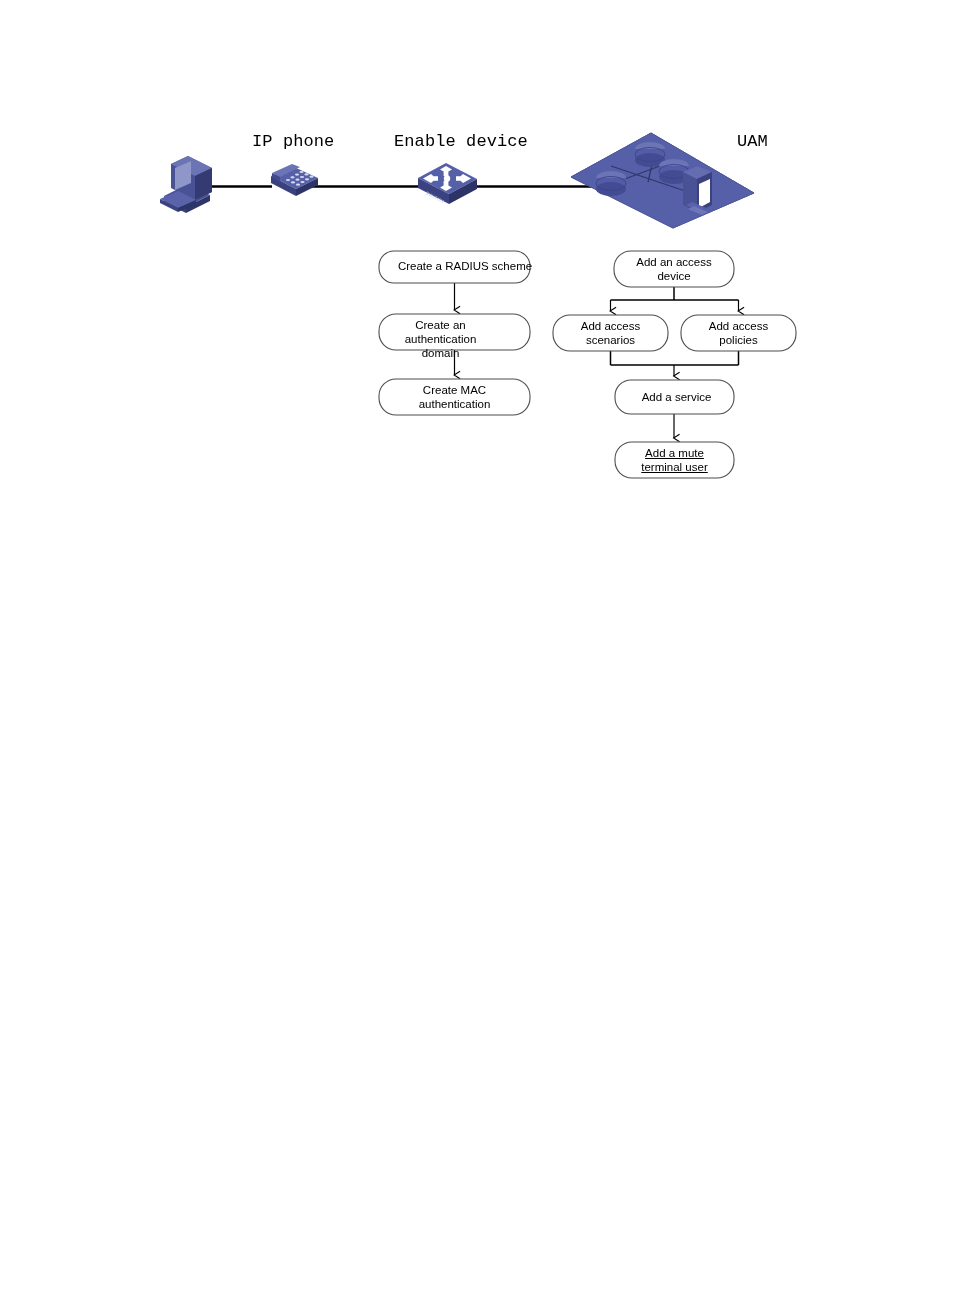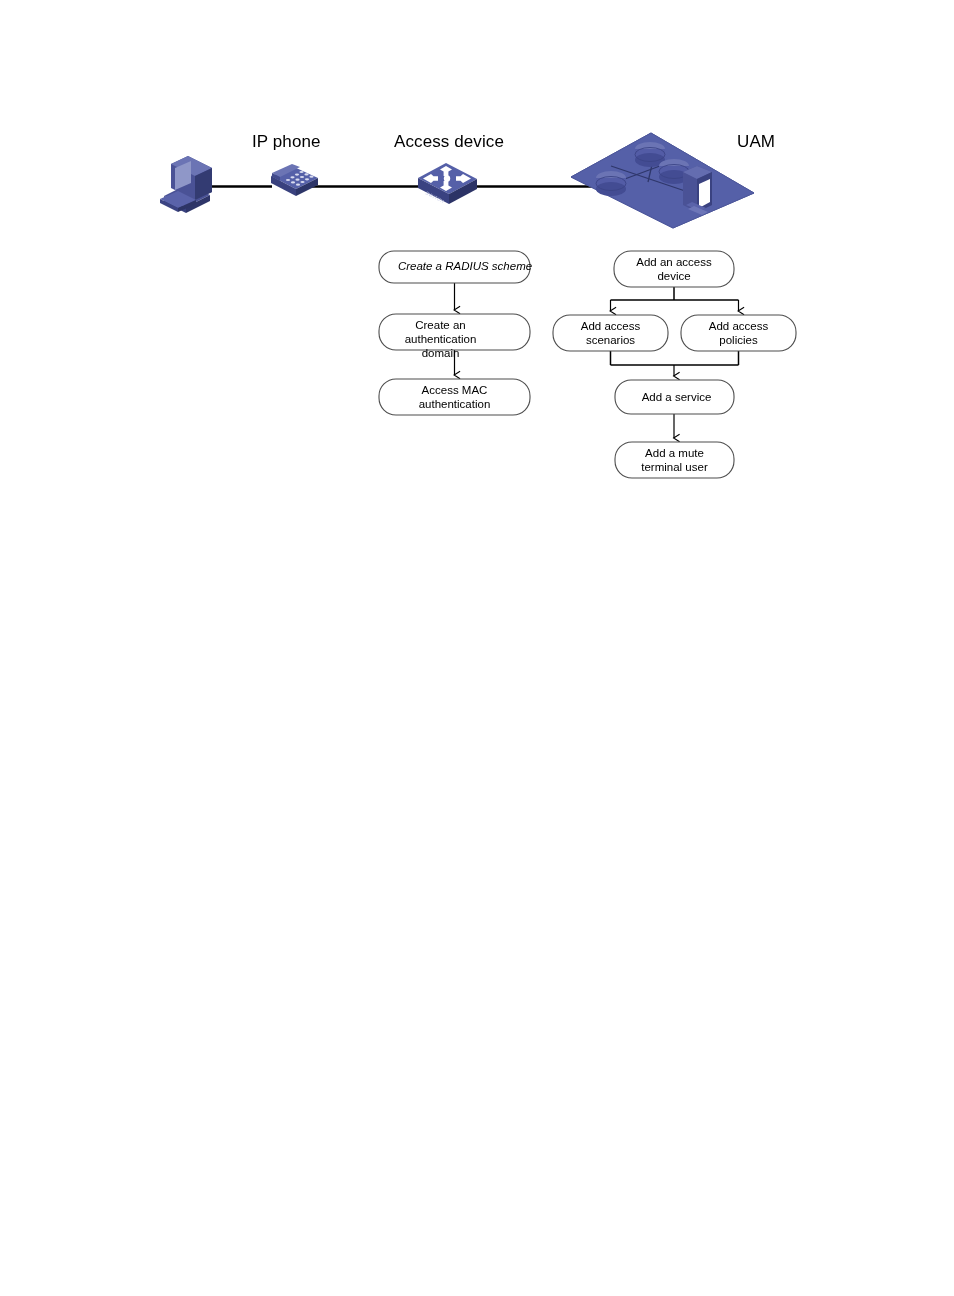--- a/index.html
+++ b/index.html
@@ -16,21 +16,21 @@
   }
   #diagram-root {
     position: absolute;
     left: 0;
     top: 0;
     width: 954px;
     height: 1296px;
   }
   .dev-label {
     position: absolute;
-    font-family: Liberation Sans, sans-serif;
+    font-family: Liberation Mono, monospace;
     font-size: 17px;
     color: #000000;
     white-space: nowrap;
     letter-spacing: 0.1px;
   }
   .flow-label {
     position: absolute;
     font-family: "Liberation Sans", sans-serif;
     font-size: 11.5px;
     color: #000000;
@@ -196,39 +196,39 @@
       <rect x="614" y="251" width="120" height="36" rx="17" ry="17"></rect>
       <rect x="553" y="315" width="115" height="36" rx="17" ry="17"></rect>
       <rect x="681" y="315" width="115" height="36" rx="17" ry="17"></rect>
       <rect x="615" y="380" width="119" height="34" rx="16" ry="16"></rect>
       <rect x="615" y="442" width="119" height="36" rx="17" ry="17"></rect>
     </g>
   </svg>
 
   <div class="dev-label" style="left:252px; top:132px;">IP phone</div>
 
-  <div class="dev-label" style="left:394px; top:132px;">Access device</div>
+  <div class="dev-label" style="left:394px; top:132px;">Enable device</div>
 
   <div class="dev-label" style="left:701px; top:132px;margin-left:36px;">UAM</div>
 
-  <div class="flow-label" style="left:379px; top:259px; width:172px;font-style:italic;">Create a RADIUS scheme</div>
+  <div class="flow-label" style="left:379px; top:259px; width:172px;">Create a RADIUS scheme</div>
 
   <div class="flow-label" style="left:379px; top:318px; width:123px;">Create an authentication
 domain</div>
 
-  <div class="flow-label" style="left:379px; top:383px; width:151px;">Access MAC
+  <div class="flow-label" style="left:379px; top:383px; width:151px;">Create MAC
 authentication</div>
 
   <div class="flow-label" style="left:614px; top:255px; width:120px;">Add an access
 device</div>
 
   <div class="flow-label" style="left:553px; top:319px; width:115px;">Add access
 scenarios</div>
 
   <div class="flow-label" style="left:681px; top:319px; width:115px;">Add access
 policies</div>
 
   <div class="flow-label" style="left:615px; top:390px; width:123px;">Add a service</div>
 
-  <div class="flow-label" style="left:615px; top:446px; width:119px;">Add a mute
+  <div class="flow-label" style="left:615px; top:446px; width:119px;text-decoration:underline;">Add a mute
 terminal user</div>
 
 </div>
 
 </body></html>

